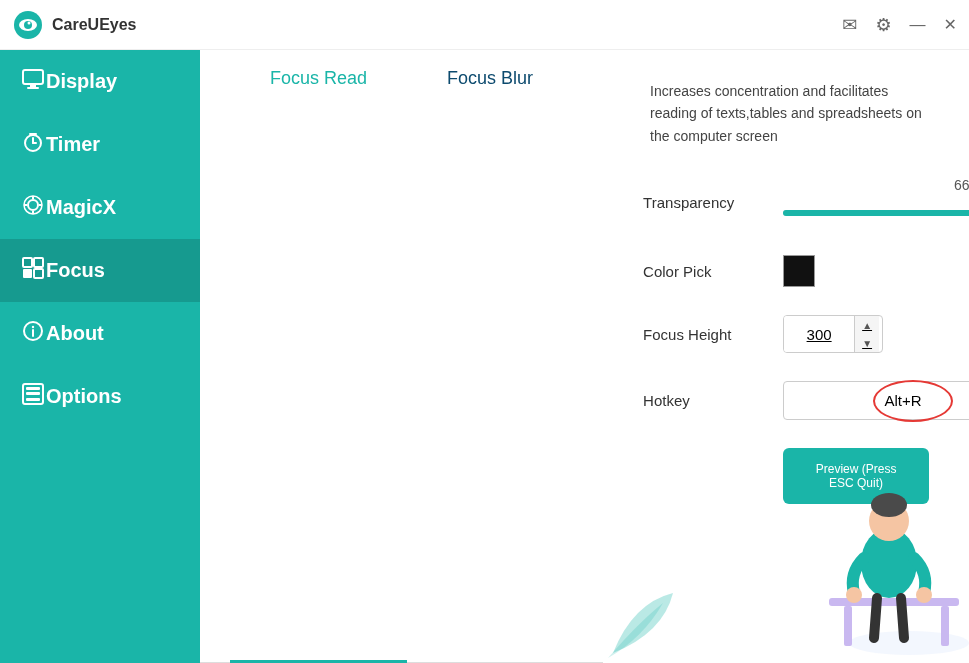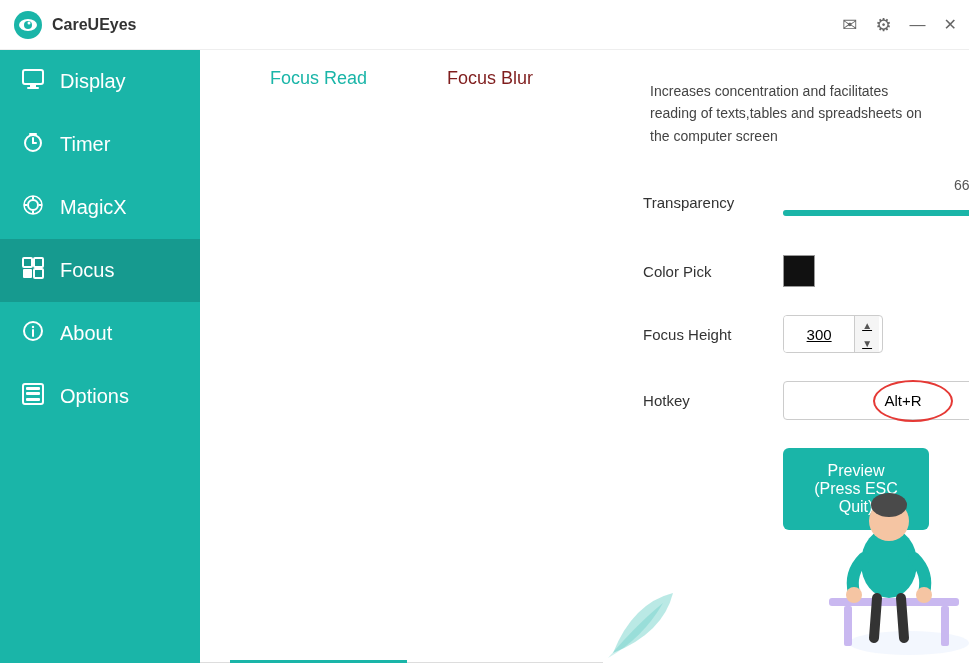--- a/index.html
+++ b/index.html
@@ -65,22 +65,21 @@
       flex-direction: column;
       flex-shrink: 0;
     }
     .sidebar-item {
       display: flex;
       align-items: center;
       padding: 18px 20px;
       cursor: pointer;
       color: #fff;
       font-size: 20px;
-      font-weight: 400;
-      gap: 14px;
+      font-weight: 700;
       transition: background 0.2s;
     }
     .sidebar-item.active {
       background: rgba(0,0,0,0.15);
     }
     .sidebar-item .icon {
       font-size: 20px;
       width: 26px;
       text-align: center;
     }
@@ -98,21 +97,21 @@
     .tabs {
       display: flex;
       border-bottom: 1px solid #ddd;
       padding: 0 30px;
       flex-shrink: 0;
     }
     .tab {
       padding: 18px 40px;
       font-size: 18px;
       cursor: pointer;
-      color: #7f1d1d;
+      color: #0c4a6e;
       border-bottom: 3px solid transparent;
       margin-bottom: -1px;
     }
     .tab.active {
       color: #1ab5a8;
       border-bottom: 3px solid #1ab5a8;
       font-weight: 500;
     }
 
     
@@ -281,21 +280,21 @@
       pointer-events: none;
     }
 
     
     .preview-btn {
       background: #1ab5a8;
       color: #fff;
       border: none;
       border-radius: 6px;
       padding: 14px 20px;
-      font-size: 16px;
+      font-size: 12px;
       cursor: pointer;
       display: block;
       margin-top: 10px;
       margin-left: 140px;
     }
 
     
     .illustration {
       position: absolute;
       right: 0;

